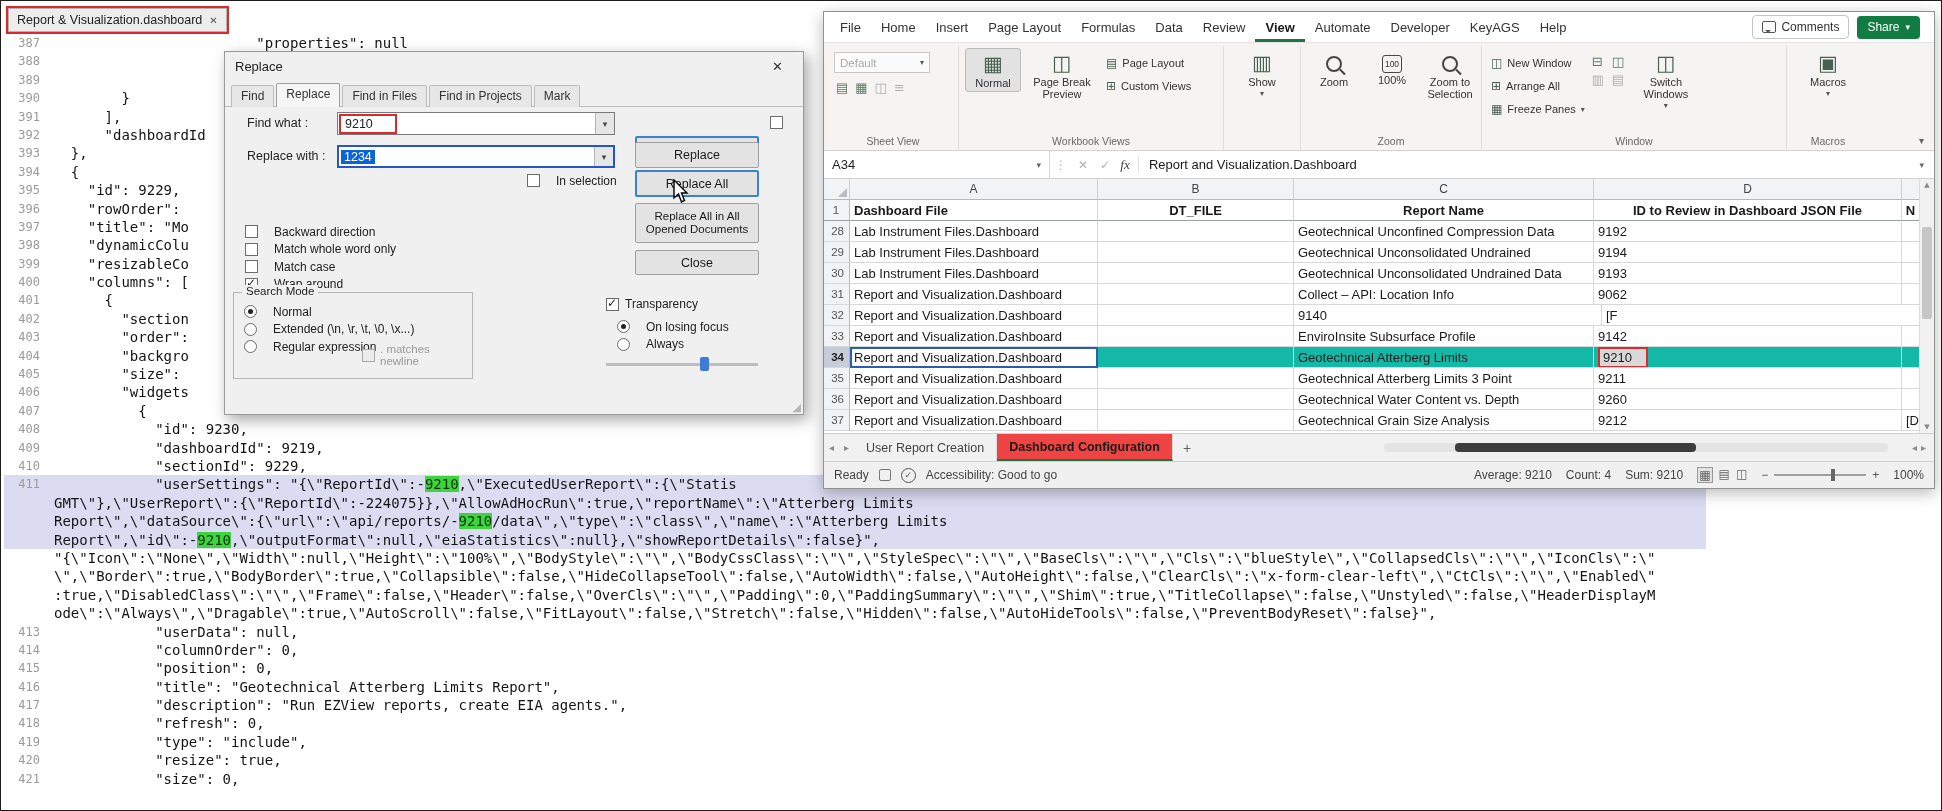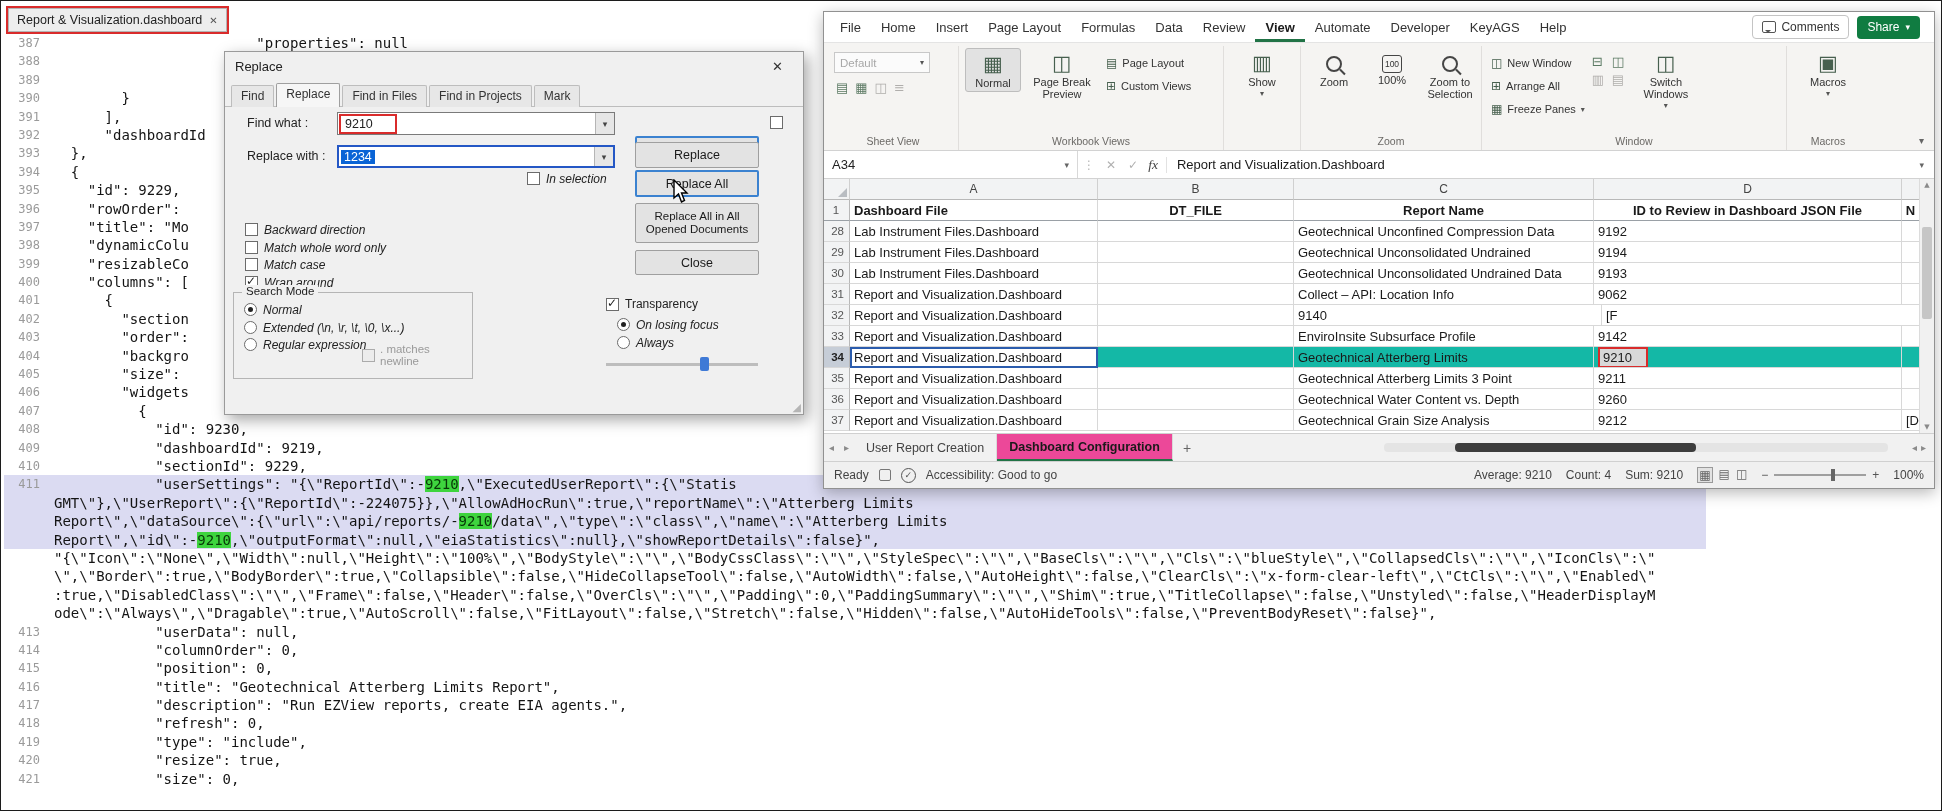--- a/index.html
+++ b/index.html
@@ -40,21 +40,21 @@
   .combo.annot-blue{border:2px solid #2457c5;}
   .sel-text{background:#0a64d6;color:#fff;padding:0 3px;margin-left:2px;}
   .dlg-btn{position:absolute;background:#e3e3e3;border:1px solid #9f9f9f;border-radius:2px;font-size:12.5px;color:#1a1a1a;
     display:flex;align-items:center;justify-content:center;text-align:center;box-sizing:border-box;font-family:"Liberation Sans",sans-serif;}
   .dlg-btn.primary{border:2px solid #3b82d0;}
   .chk{width:13px;height:13px;background:#fff;border:1px solid #6b6b6b;display:inline-block;position:relative;flex:none;box-sizing:border-box;}
   .chk.checked::after{content:"✓";position:absolute;left:0px;top:-3px;font-size:12px;color:#222;font-family:"DejaVu Sans",sans-serif;}
   .chk.grayed{background:#ececec;border-color:#ababab;}
   .radio{width:13px;height:13px;border:1px solid #6b6b6b;border-radius:50%;background:#fff;display:inline-block;position:relative;flex:none;box-sizing:border-box;}
   .radio.checked::after{content:"";position:absolute;left:3px;top:3px;width:5px;height:5px;border-radius:50%;background:#222;}
-  .chk-row,.radio-row{display:flex;gap:6px;height:17.5px;font-size:12px;font-style:italic;}
+  .chk-row,.radio-row{display:flex;align-items:center;gap:16px;height:17.5px;font-size:12px;}
   .opt-list{position:absolute;left:20px;top:117px;}
   .groupbox{position:absolute;left:8px;top:186px;width:238px;height:85px;border:1px solid #b5b5b5;}
   .groupbox .legend{position:absolute;top:-8px;left:8px;background:#f0f0f0;padding:0 4px;font-size:11.5px;}
   .sm-list{position:absolute;left:10px;top:10px;}
   .mn{position:absolute;left:128px;top:50px;display:flex;gap:5px;align-items:center;color:#9a9a9a;font-size:11.5px;}
   .transp{position:absolute;left:381px;top:191px;display:flex;gap:6px;align-items:center;font-size:12px;}
   .transp-radios{position:absolute;left:392px;top:212px;}
   .tslider{position:absolute;left:381px;top:250px;width:152px;height:16px;}
   .tslider .track{position:absolute;top:7px;left:0;right:0;height:3px;background:#bdbdbd;}
   .tslider .thumb{position:absolute;top:1px;left:62%;width:9px;height:14px;background:#3f7ad6;border-radius:2px;}
@@ -93,21 +93,21 @@
   .smallbtn{display:flex;align-items:center;gap:5px;font-size:11px;color:#333;height:20px;white-space:nowrap;padding:0 3px;}
   .smallbtn .sglyph{font-size:12px;color:#47604f;}
   .chev{font-size:8px;color:#555;}
   .mag{display:inline-block;width:12px;height:12px;border:2px solid #454545;border-radius:50%;position:relative;margin:4px 3px 3px;}
   .mag::after{content:"";position:absolute;width:7px;height:2px;background:#454545;transform:rotate(45deg);right:-6px;bottom:-3px;}
   .mag100{font-size:8.5px;border:1.6px solid #454545;border-radius:3px;padding:3px 2px;color:#333;margin-top:3px;}
   .mini-grid{display:grid;grid-template-columns:16px 16px;gap:4px;padding-top:7px;}
   .ribbon-collapse{position:absolute;right:10px;bottom:4px;font-size:10px;color:#666;}
 
   .xl-formula{height:27px;flex:none;display:flex;align-items:center;border-bottom:1px solid #d2d2d2;background:#fff;font-size:13px;}
-  .namebox{width:254px;height:100%;border-right:1px solid #d8d8d8;display:flex;align-items:center;justify-content:space-between;
+  .namebox{width:226px;height:100%;border-right:1px solid #d8d8d8;display:flex;align-items:center;justify-content:space-between;
     padding:0 8px;box-sizing:border-box;color:#222;}
   .nb-chev{font-size:9px;color:#666;}
   .fx-dots{color:#b9b9b9;padding:0 5px;font-size:12px;}
   .fx-x,.fx-check{color:#b0b0b0;font-size:12px;padding:0 6px;}
   .fx-fx{font-style:italic;font-family:"Liberation Serif",serif;color:#444;font-size:13.5px;padding:0 8px 0 4px;border-right:1px solid #e2e2e2;}
   .fx-value{padding-left:10px;color:#1a1a1a;flex:1;}
   .fx-expand{font-size:9px;color:#666;padding-right:10px;}
 
   .xl-grid{flex:1;position:relative;background:#fff;overflow:hidden;}
   .grid-inner{position:absolute;left:0;top:0;right:14px;}
@@ -133,21 +133,21 @@
   .selrow .rownum{background:#c6cdd7;font-weight:bold;color:#222;text-align:right;}
   .selrow .active-cell{background:#fff;outline:2px solid #2b5cad;outline-offset:-2px;z-index:2;}
   .idbox{display:inline-flex;align-items:center;border:2px solid #d92b2b;height:17px;padding:0 14px 0 3px;background:#d8d8d8;}
   .vscroll{position:absolute;right:0;top:0;bottom:0;width:14px;background:#f1f1f1;border-left:1px solid #dcdcdc;}
   .vscroll .arr{position:absolute;left:0;right:0;text-align:center;font-size:7px;color:#8a8a8a;}
   .vscroll .thumb{position:absolute;left:2px;right:2px;top:48px;height:92px;background:#c6c6c6;border-radius:2px;}
 
   .xl-sheettabs{height:27px;flex:none;display:flex;align-items:center;background:#f1f1f1;border-top:1px solid #d0d0d0;position:relative;}
   .tab-nav{color:#8b8b8b;font-size:10px;padding:0 5px;}
   .sheet-tab{height:100%;display:flex;align-items:center;padding:0 12px;font-size:12.5px;color:#444;border-right:1px solid #dadada;box-sizing:border-box;}
-  .sheet-tab.active{background:#ec4899;font-weight:bold;color:#1a1a1a;border-bottom:2px solid #217346;}
+  .sheet-tab.active{background:#ef4444;font-weight:bold;color:#1a1a1a;border-bottom:2px solid #217346;}
   .tab-add{font-size:14px;color:#666;padding:0 10px;}
   .hscroll{position:absolute;left:560px;right:46px;top:9px;height:9px;background:#e4e4e4;border-radius:4px;}
   .hscroll .thumb{position:absolute;left:14%;width:48%;top:0;bottom:0;background:#3d3d3d;border-radius:4px;}
   .tab-nav-right{position:absolute;right:8px;display:flex;gap:4px;color:#8b8b8b;font-size:10px;}
 
   .xl-status{height:26px;flex:none;display:flex;align-items:center;background:#f0f0f0;border-top:1px solid #d0d0d0;
     font-size:12px;color:#444;padding:0 10px;gap:10px;}
   .st-sq{width:10px;height:10px;border:1.4px solid #777;border-radius:2px;}
   .acc-icon{width:13px;height:13px;border:1.3px solid #555;border-radius:50%;font-size:9px;display:flex;align-items:center;justify-content:center;color:#555;font-family:"DejaVu Sans",sans-serif;}
   .st-right{margin-left:auto;display:flex;align-items:center;gap:14px;}

